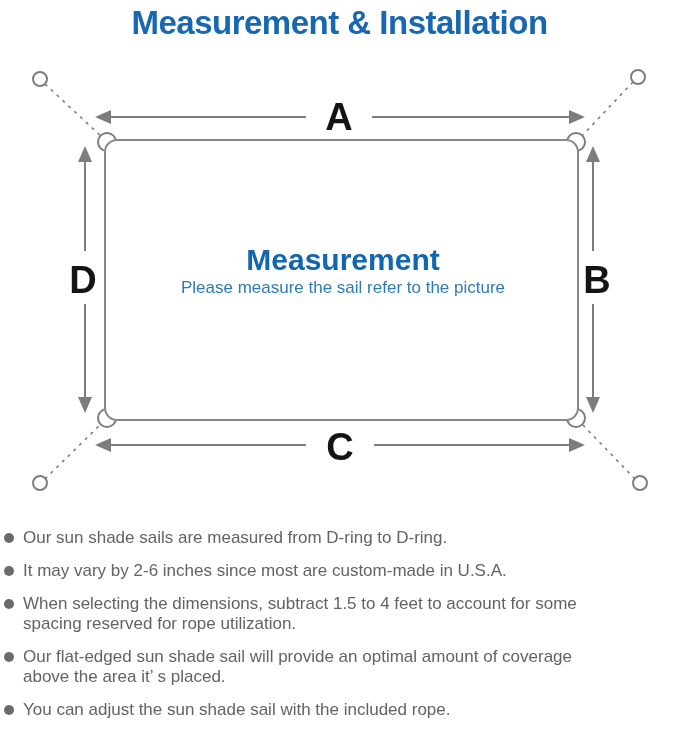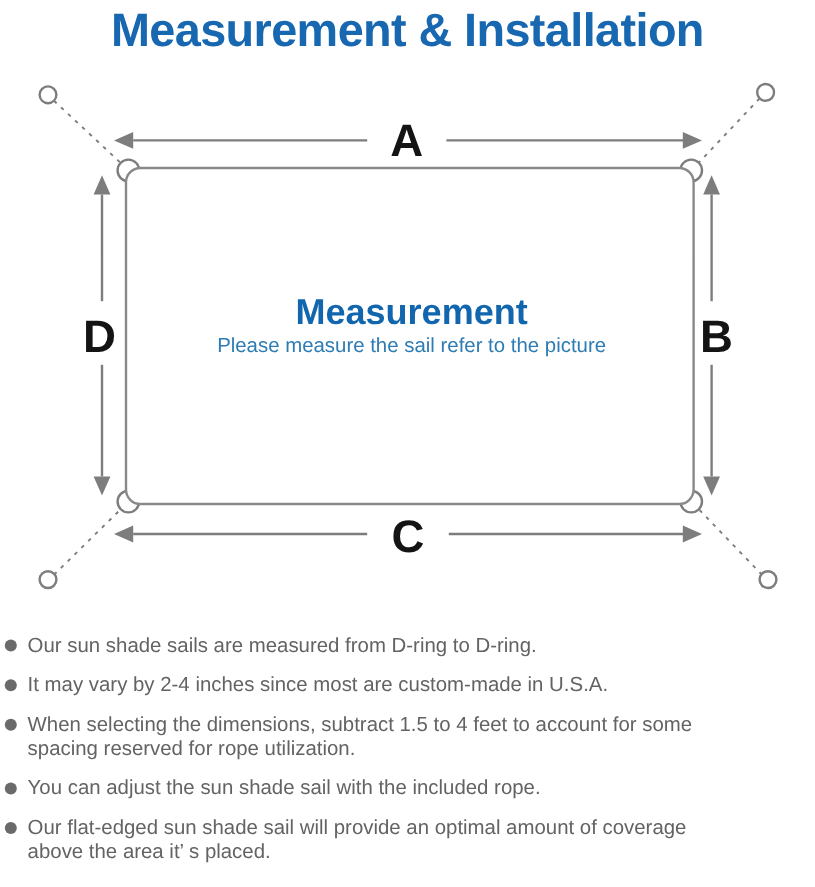--- a/index.html
+++ b/index.html
@@ -7,21 +7,21 @@
   body {
     width: 679px; height: 739px;
     font-family: "Liberation Sans", sans-serif;
     overflow: hidden;
     position: relative;
   }
   .page { width: 679px; height: 739px; background: #fff; }
   h1.page-title {
     text-align: center;
     color: #1767b1;
-    font-size: 39px;
+    font-size: 33px;
     font-weight: 700;
     letter-spacing: -0.5px;
     padding-top: 4px;
   }
   .diagram-wrap {
     position: absolute;
     left: 0; top: 55px;
     width: 679px; height: 455px;
   }
   svg text { font-family: "Liberation Sans", sans-serif; }
@@ -135,29 +135,29 @@
     </svg>
   </div>
 
   <ul class="notes">
     <li>
       <span class="dot"></span>
       <span class="note-text">Our sun shade sails are measured from D-ring to D-ring.</span>
     </li>
     <li>
       <span class="dot"></span>
-      <span class="note-text">It may vary by 2-4 inches since most are custom-made in U.S.A.</span>
+      <span class="note-text">It may vary by 2-6 inches since most are custom-made in U.S.A.</span>
     </li>
     <li>
       <span class="dot"></span>
       <span class="note-text">When selecting the dimensions, subtract 1.5 to 4 feet to account for some spacing reserved for rope utilization.</span>
     </li>
     <li>
       <span class="dot"></span>
-      <span class="note-text">You can adjust the sun shade sail with the included rope.</span>
+      <span class="note-text">Our flat-edged sun shade sail will provide an optimal amount of coverage above the area it’ s placed.</span>
     </li>
     <li>
       <span class="dot"></span>
-      <span class="note-text">Our flat-edged sun shade sail will provide an optimal amount of coverage above the area it’ s placed.</span>
+      <span class="note-text">You can adjust the sun shade sail with the included rope.</span>
     </li>
   </ul>
 
 </div>
 
 </body></html>

